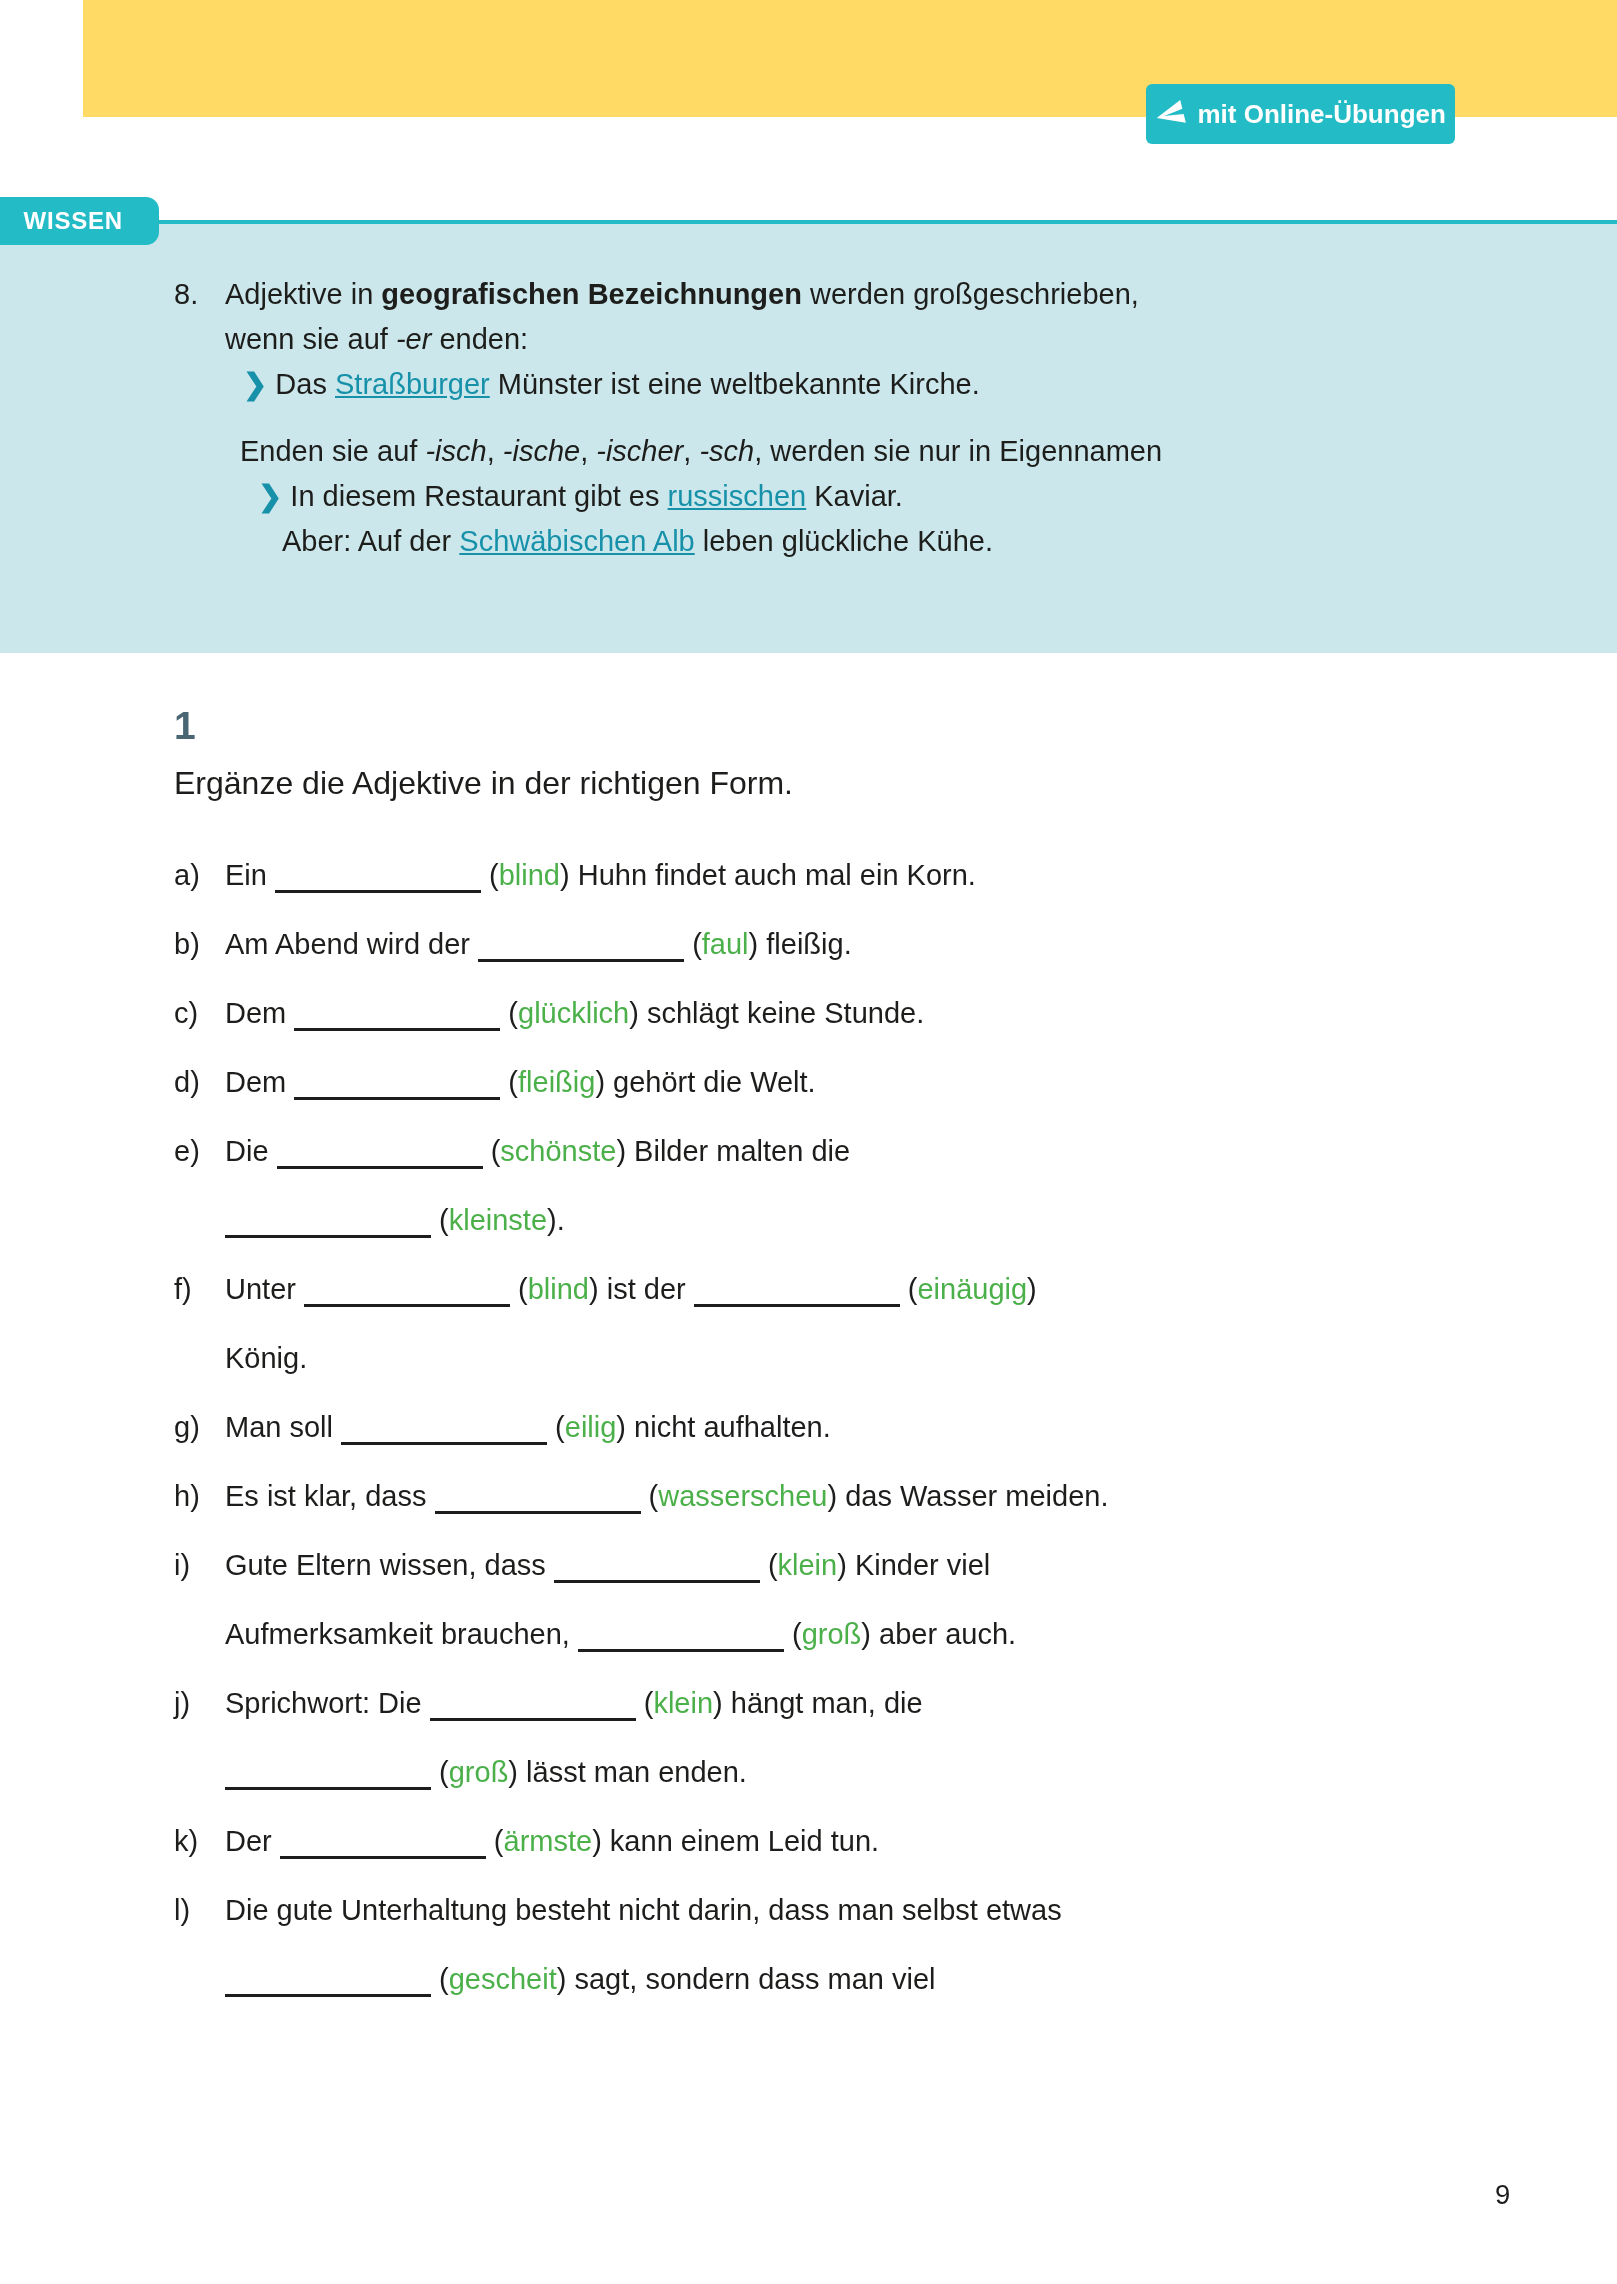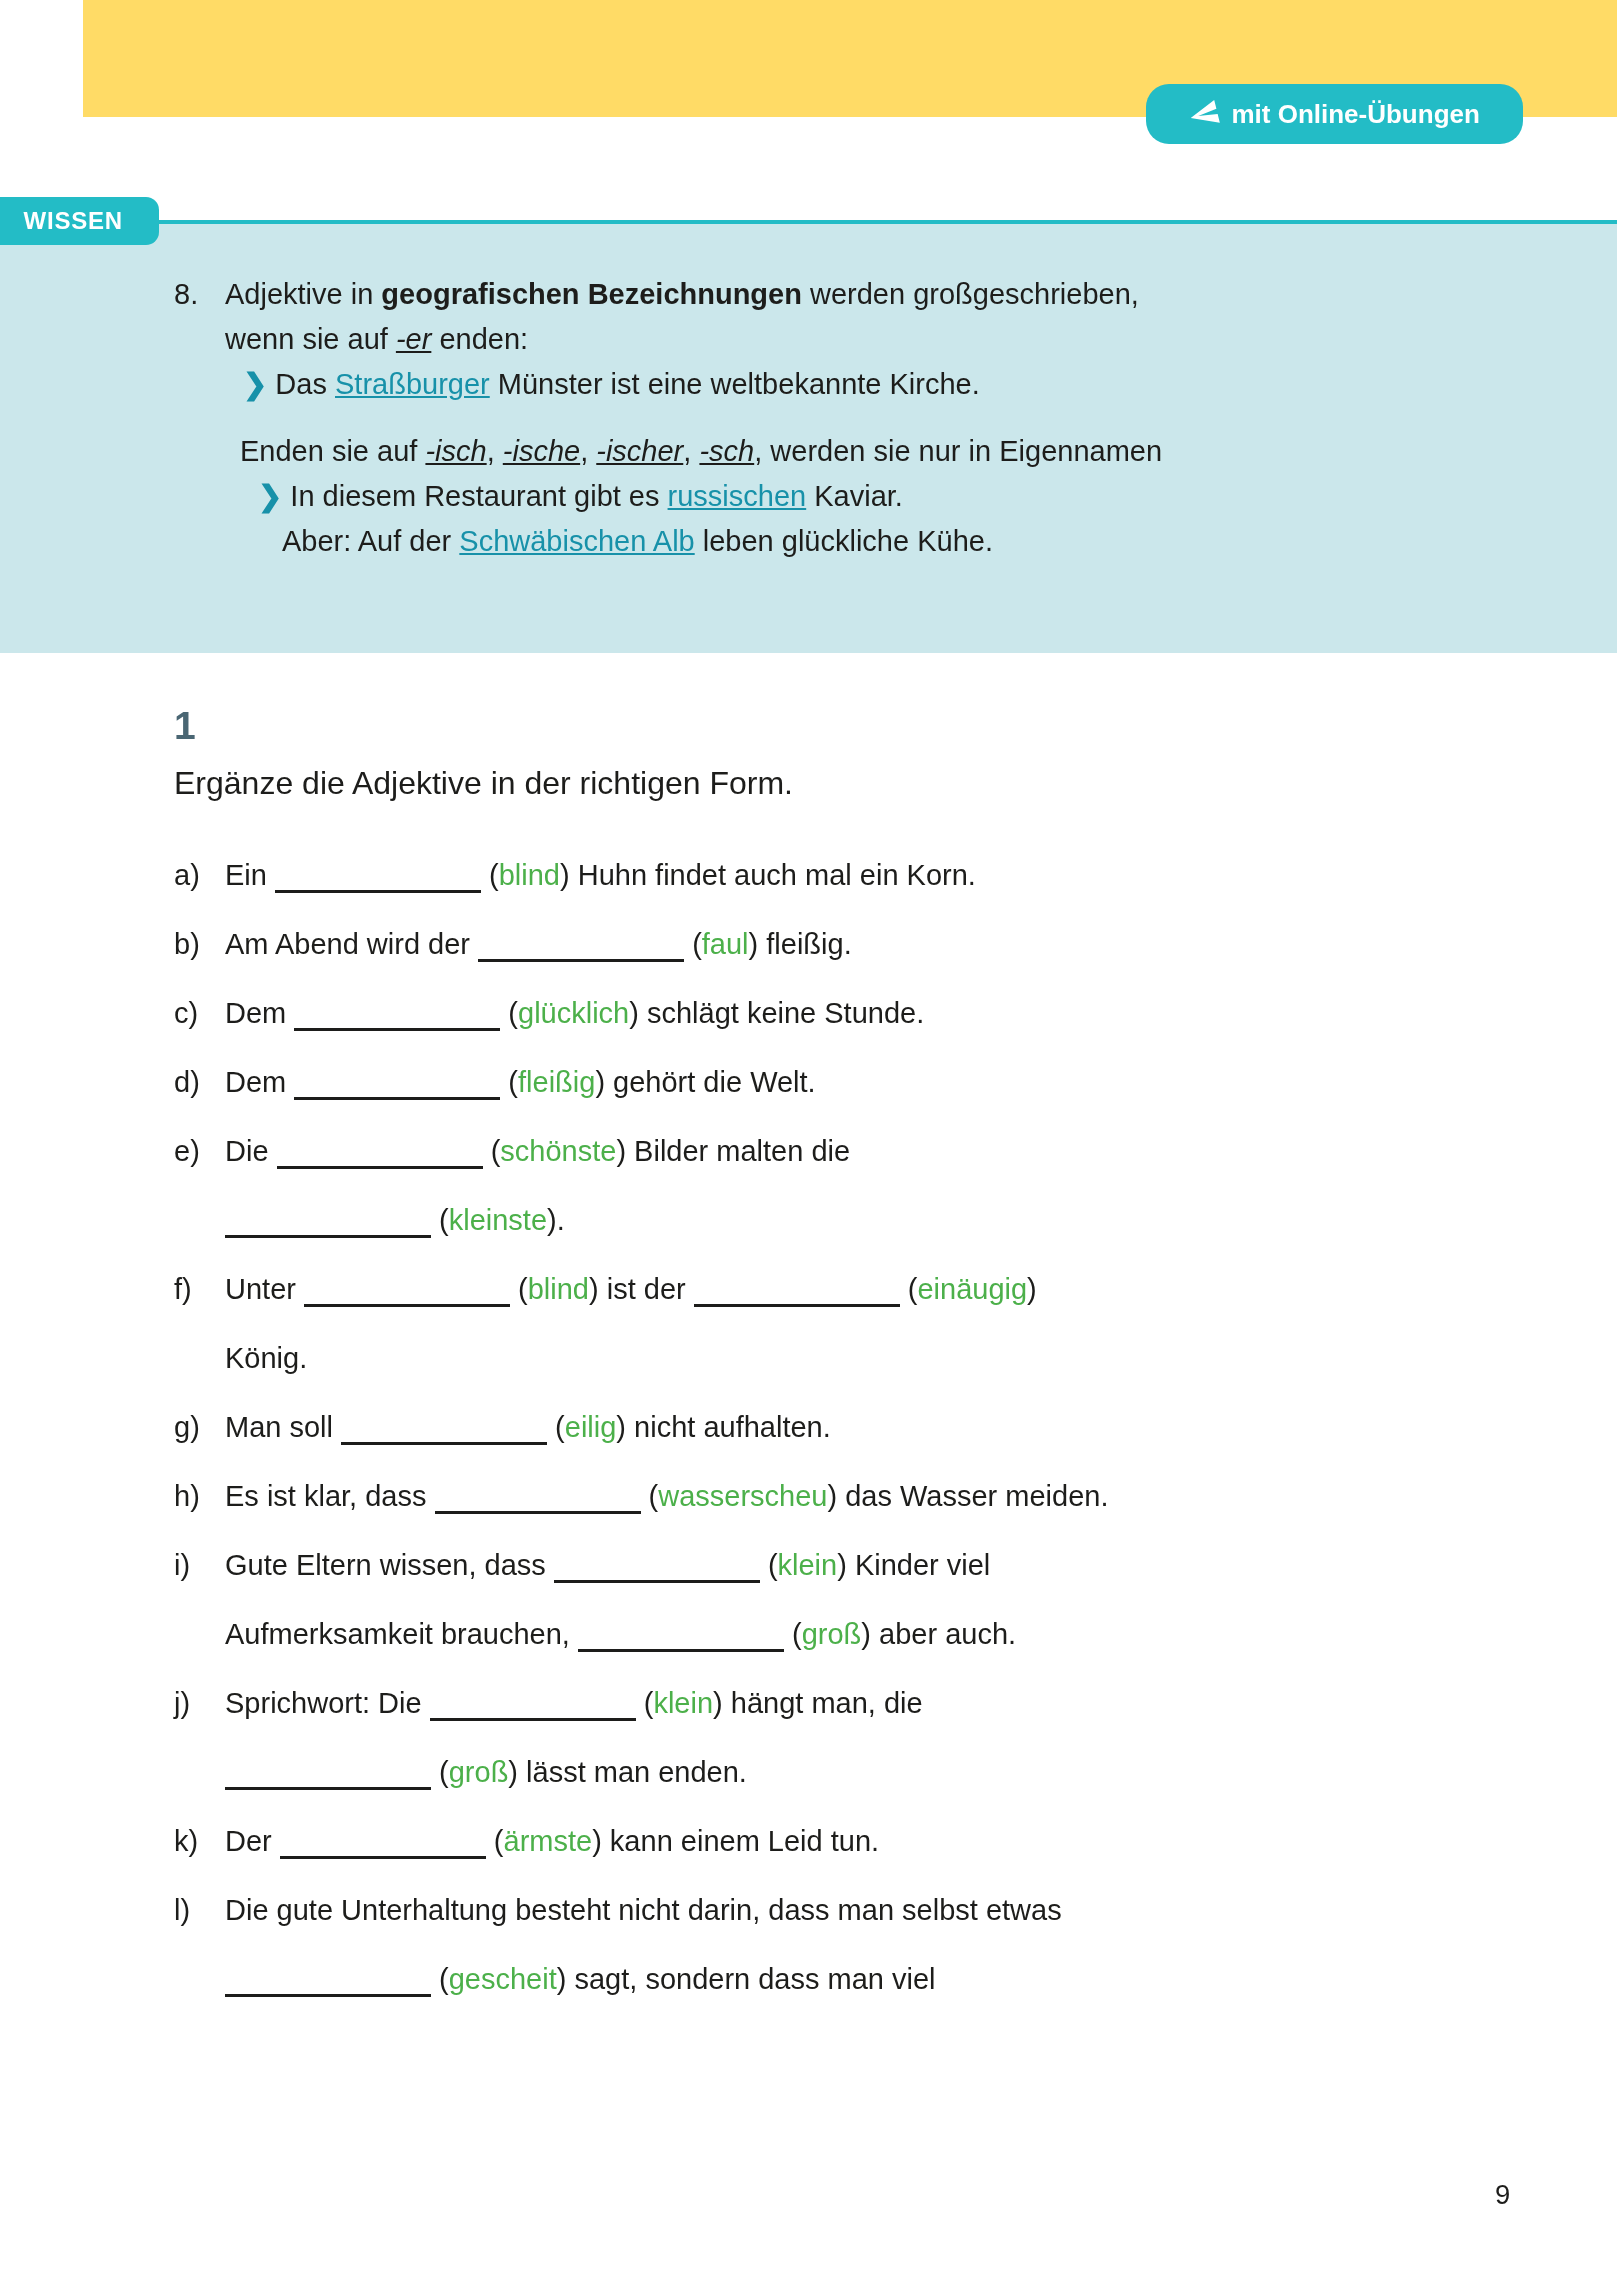--- a/index.html
+++ b/index.html
@@ -3,41 +3,41 @@
 <meta charset="utf-8">
 <style>
   html,body{margin:0;padding:0;}
   body{font-family:"Liberation Sans",sans-serif;color:#1d1d1b;background:#e9e9e9;}
   .page{position:relative;width:1617px;height:2284px;background:#ffffff;overflow:hidden;}
 
   
   .yellow-band{position:absolute;left:83px;top:0;width:1534px;height:117px;background:#FFDB66;}
 
   
-  .online-badge{position:absolute;left:1146px;top:84px;width:377px;height:60px;
-    background:#23BCC6;border-radius:23px;color:#fff;display:flex;align-items:center;
+  .online-badge{position:absolute;left:1146px;top:84px;width:309px;height:60px;
+    background:#23BCC6;border-radius:6px;color:#fff;display:flex;align-items:center;
     justify-content:center;gap:11.3px;font-weight:700;font-size:26px;}
   .online-badge svg{display:block;transform:rotate(-14deg) scaleX(-1);}
 
   
   .wissen-box{position:absolute;left:0;top:220px;width:1617px;height:433px;
     background:#CBE7EB;border-top:4px solid #23BCC6;box-sizing:border-box;}
   .wissen-tab{position:absolute;left:0;top:-27px;width:159px;height:48px;background:#23BCC6;
     border-radius:0 13px 13px 0;color:#fff;font-weight:700;font-size:24px;letter-spacing:0.8px;
     display:flex;align-items:center;justify-content:flex-end;padding-right:36px;box-sizing:border-box;}
   .rule{position:absolute;left:174px;top:48px;font-size:29px;line-height:45px;display:flex;}
   .rule-num{width:51px;flex:0 0 51px;}
   .rule-body .wline{white-space:nowrap;}
   .rule-p2{position:absolute;left:240px;top:205px;font-size:29px;line-height:45px;}
   .wline.ex{padding-left:18px;}
   .wline.ex2{padding-left:42px;}
 
   
   .b{font-weight:700;}
-  .i{font-style:italic;text-decoration:underline;}
+  .i{font-style:italic;}
   .c{color:#1791A9;text-decoration:underline;}
   .a{color:#1791A9;font-weight:700;}
   .g{color:#4CB04A;}
   .plain{}
 
   
   .sec-num{position:absolute;left:174px;top:704px;font-size:39px;font-weight:700;color:#4A6673;}
   .instruction{position:absolute;left:174px;top:765px;font-size:32px;}
   .items{position:absolute;left:174px;top:841px;width:1324px;font-size:29px;line-height:69px;}
   .item{position:relative;}

